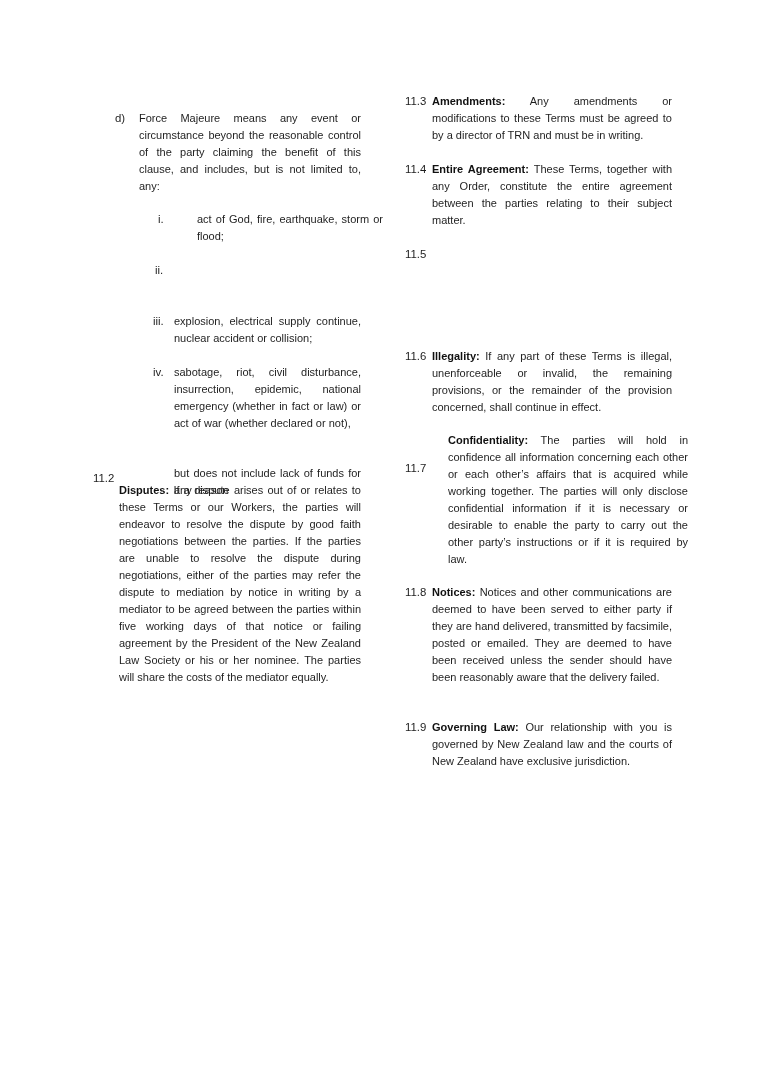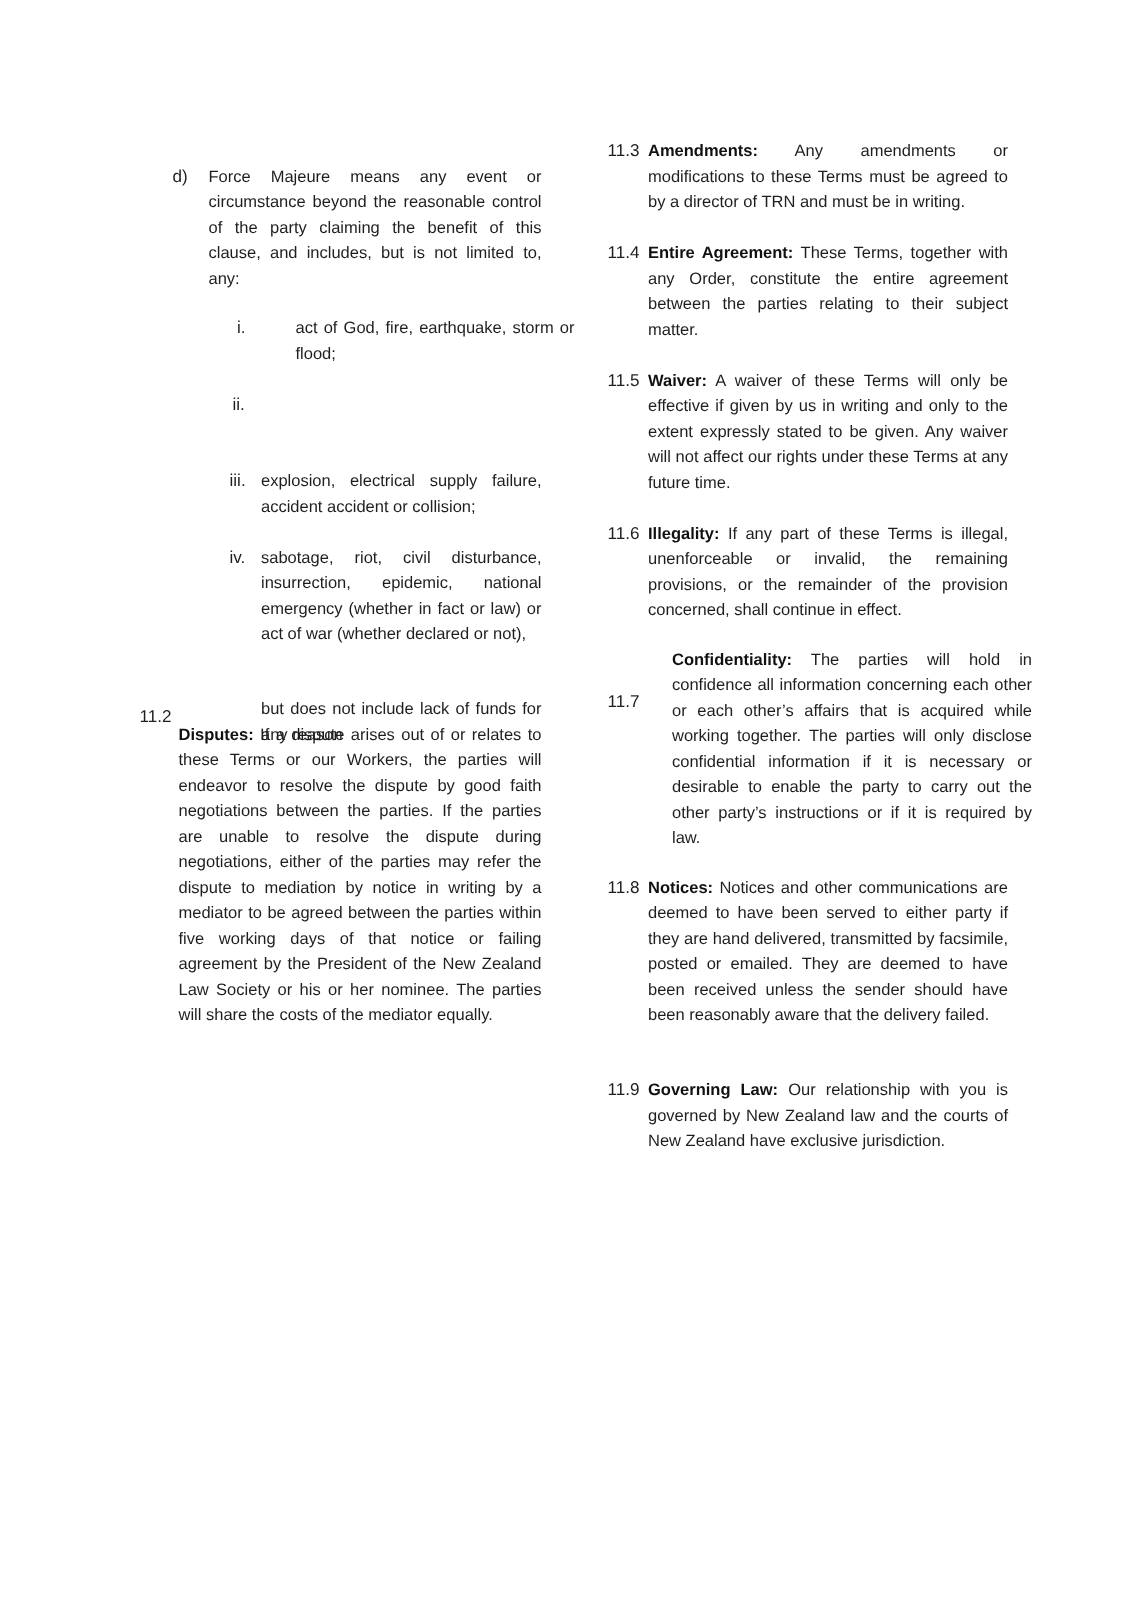--- a/index.html
+++ b/index.html
@@ -23,21 +23,21 @@
 
   <span class="num" style="left:158px; top:211px;">i.</span>
   <div class="block" style="left:175px; top:211px; width:186px;margin-left:22px;">
     <p>act of God, fire, earthquake, storm or flood;</p>
   </div>
 
   <span class="num" style="left:155px; top:262px;">ii.</span>
 
   <span class="num" style="left:153px; top:313px;">iii.</span>
   <div class="block" style="left:174px; top:313px; width:187px;">
-    <p>explosion, electrical supply failure, accident accident or collision;</p>
+    <p>explosion, electrical supply continue, nuclear accident or collision;</p>
   </div>
 
   <span class="num" style="left:153px; top:364px;">iv.</span>
   <div class="block" style="left:174px; top:364px; width:187px;">
     <p>sabotage, riot, civil disturbance, insurrection, epidemic, national emergency (whether in fact or law) or act of war (whether declared or not),</p>
   </div>
 
   <div class="block" style="left:174px; top:465px; width:187px;">
     <p>but does not include lack of funds for any reason</p>
   </div>
@@ -51,23 +51,20 @@
   <div class="block" style="left:432px; top:93px; width:240px;">
     <p><span class="h">Amendments:</span> <span>Any amendments or modifications to these Terms must be agreed to by a director of TRN and must be in writing.</span></p>
   </div>
 
   <span class="num" style="left:405px; top:161px;">11.4</span>
   <div class="block" style="left:432px; top:161px; width:240px;">
     <p><span class="h">Entire Agreement:</span> <span>These Terms, together with any Order, constitute the entire agreement between the parties relating to their subject matter.</span></p>
   </div>
 
   <span class="num" style="left:405px; top:246px;text-align:center;">11.5</span>
-  <div class="block" style="left:432px; top:246px; width:240px;">
-    <p><span class="h">Waiver:</span> <span>A waiver of these Terms will only be effective if given by us in writing and only to the extent expressly stated to be given. Any waiver will not affect our rights under these Terms at any future time.</span></p>
-  </div>
 
   <span class="num" style="left:405px; top:348px;">11.6</span>
   <div class="block" style="left:432px; top:348px; width:240px;">
     <p><span class="h">Illegality:</span> <span>If any part of these Terms is illegal, unenforceable or invalid, the remaining provisions, or the remainder of the provision concerned, shall continue in effect.</span></p>
   </div>
 
   <span class="num" style="left:405px; top:432px;margin-top:28px;">11.7</span>
   <div class="block" style="left:448px; top:432px; width:240px;">
     <p><span class="h">Confidentiality:</span> <span>The parties will hold in confidence all information concerning each other or each other’s affairs that is acquired while working together. The parties will only disclose confidential information if it is necessary or desirable to enable the party to carry out the other party’s instructions or if it is required by law.</span></p>
   </div>

